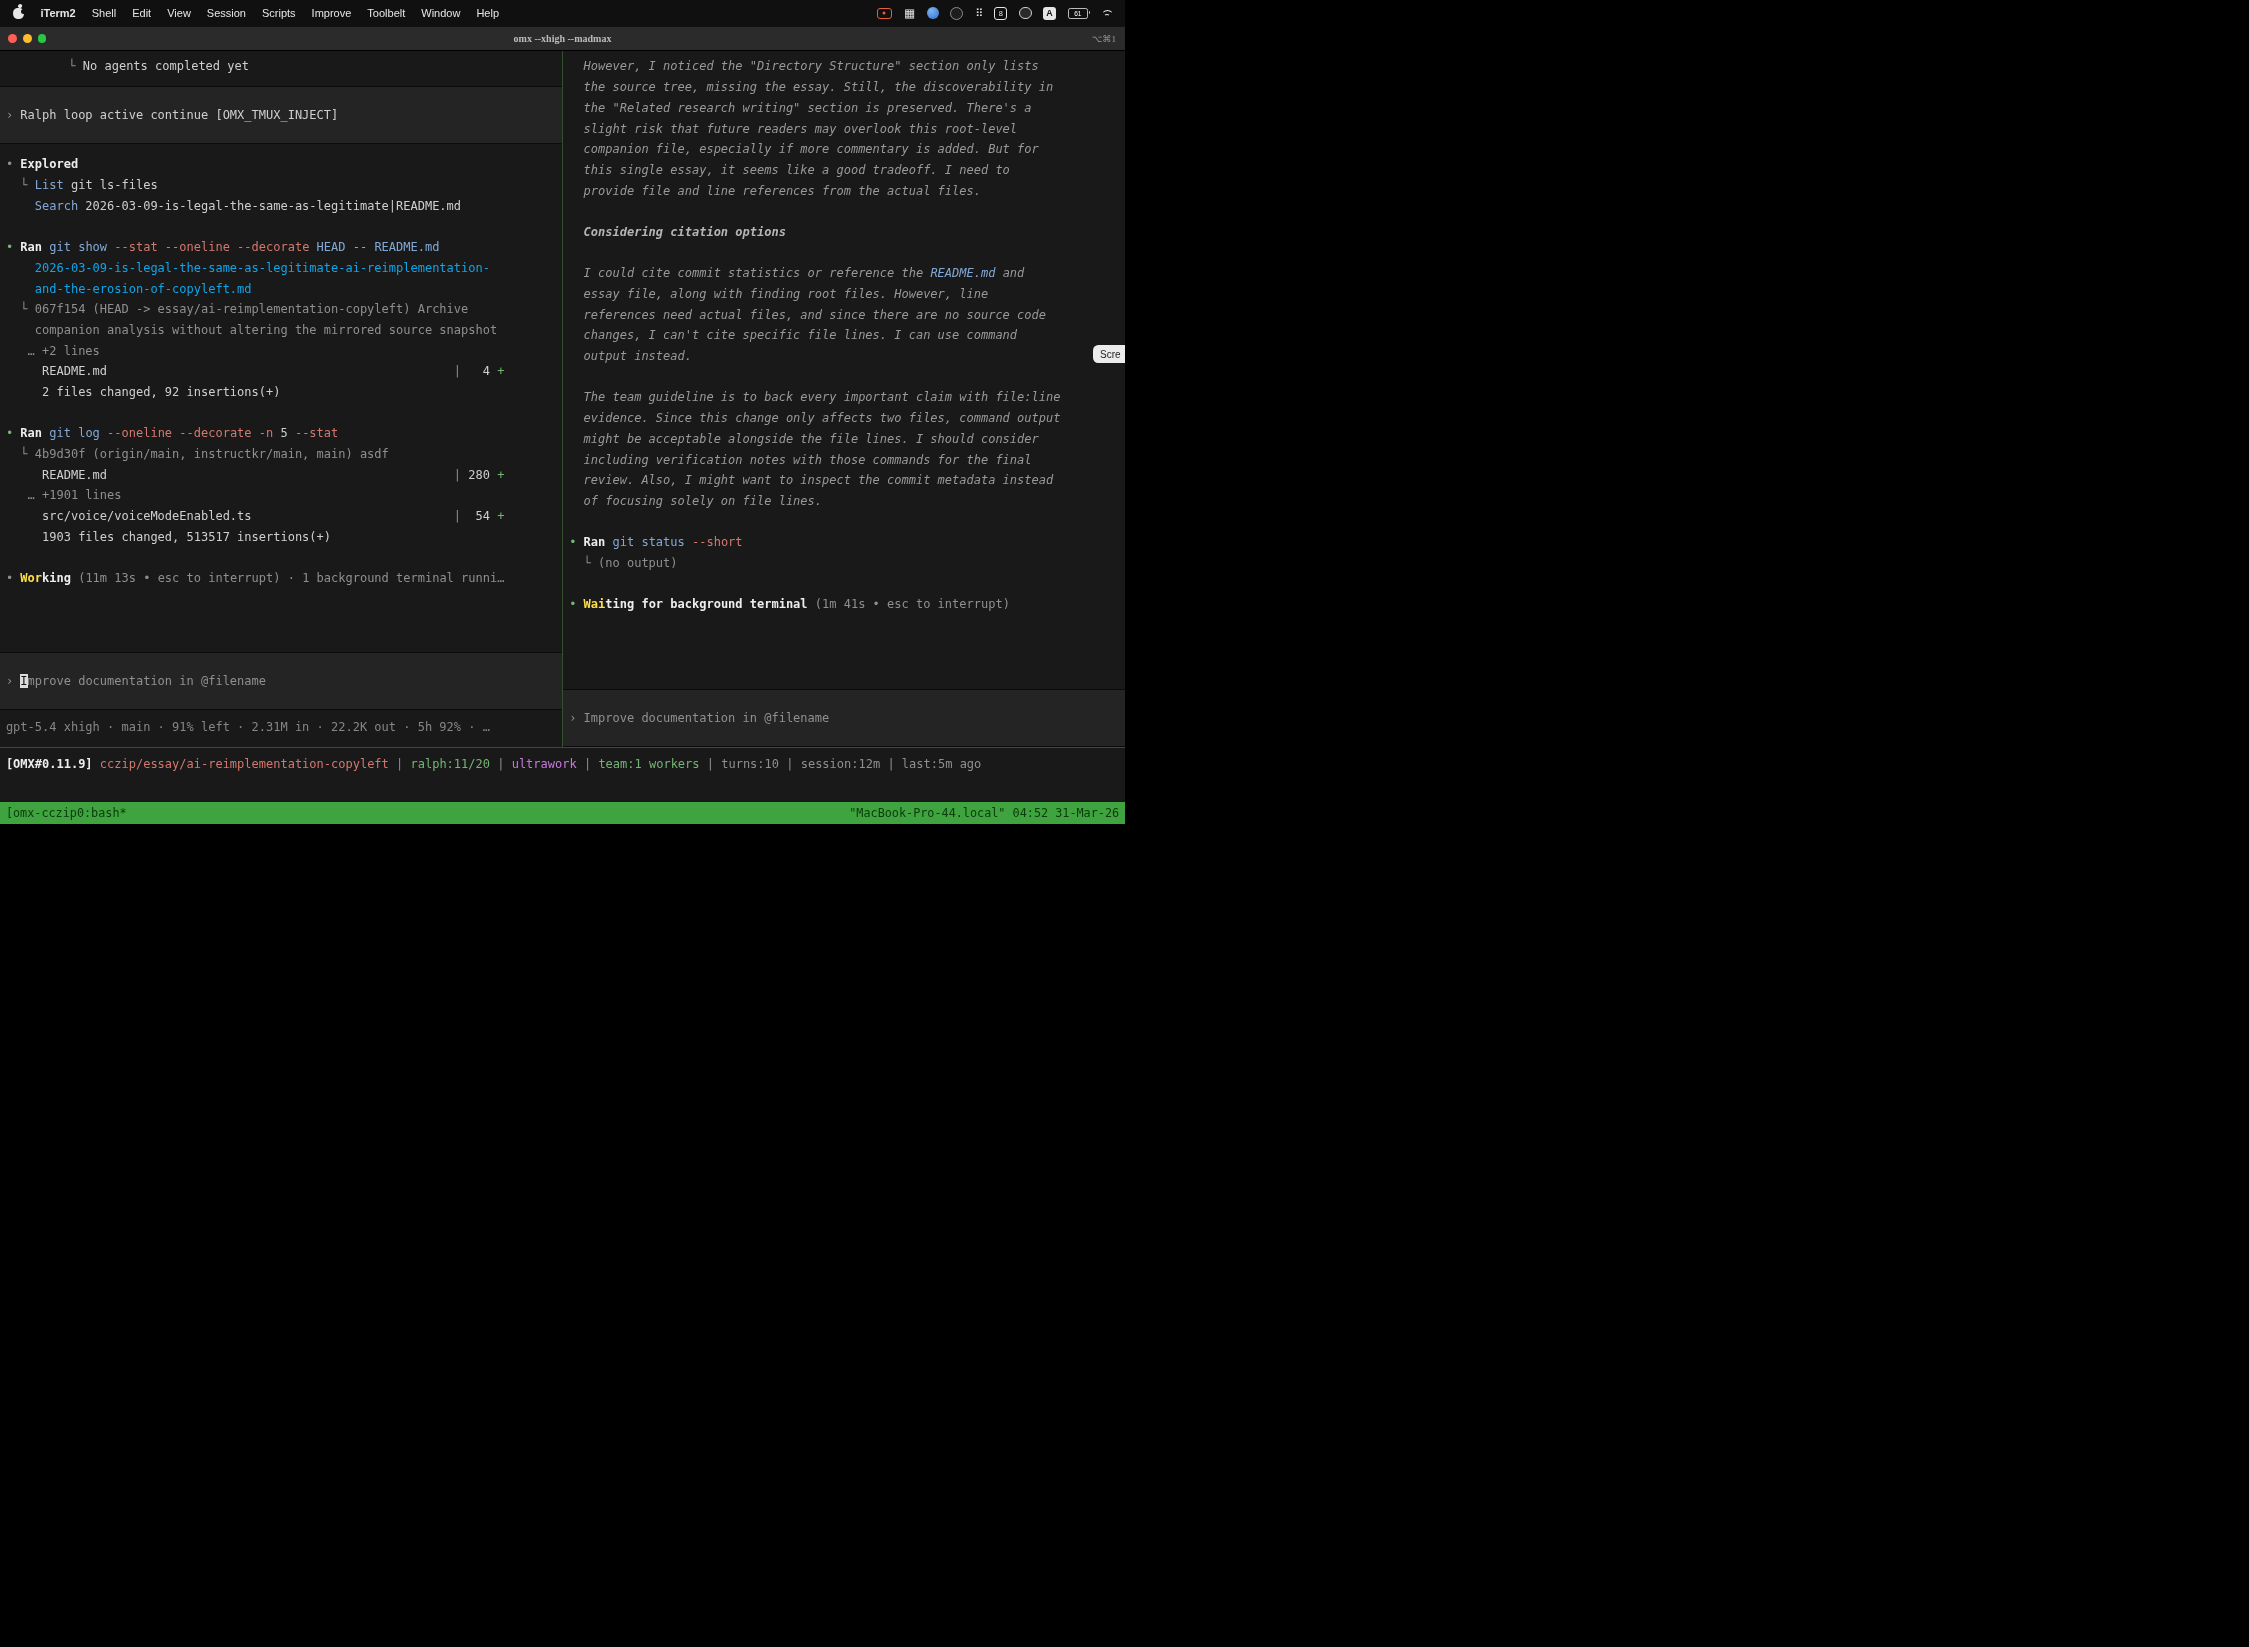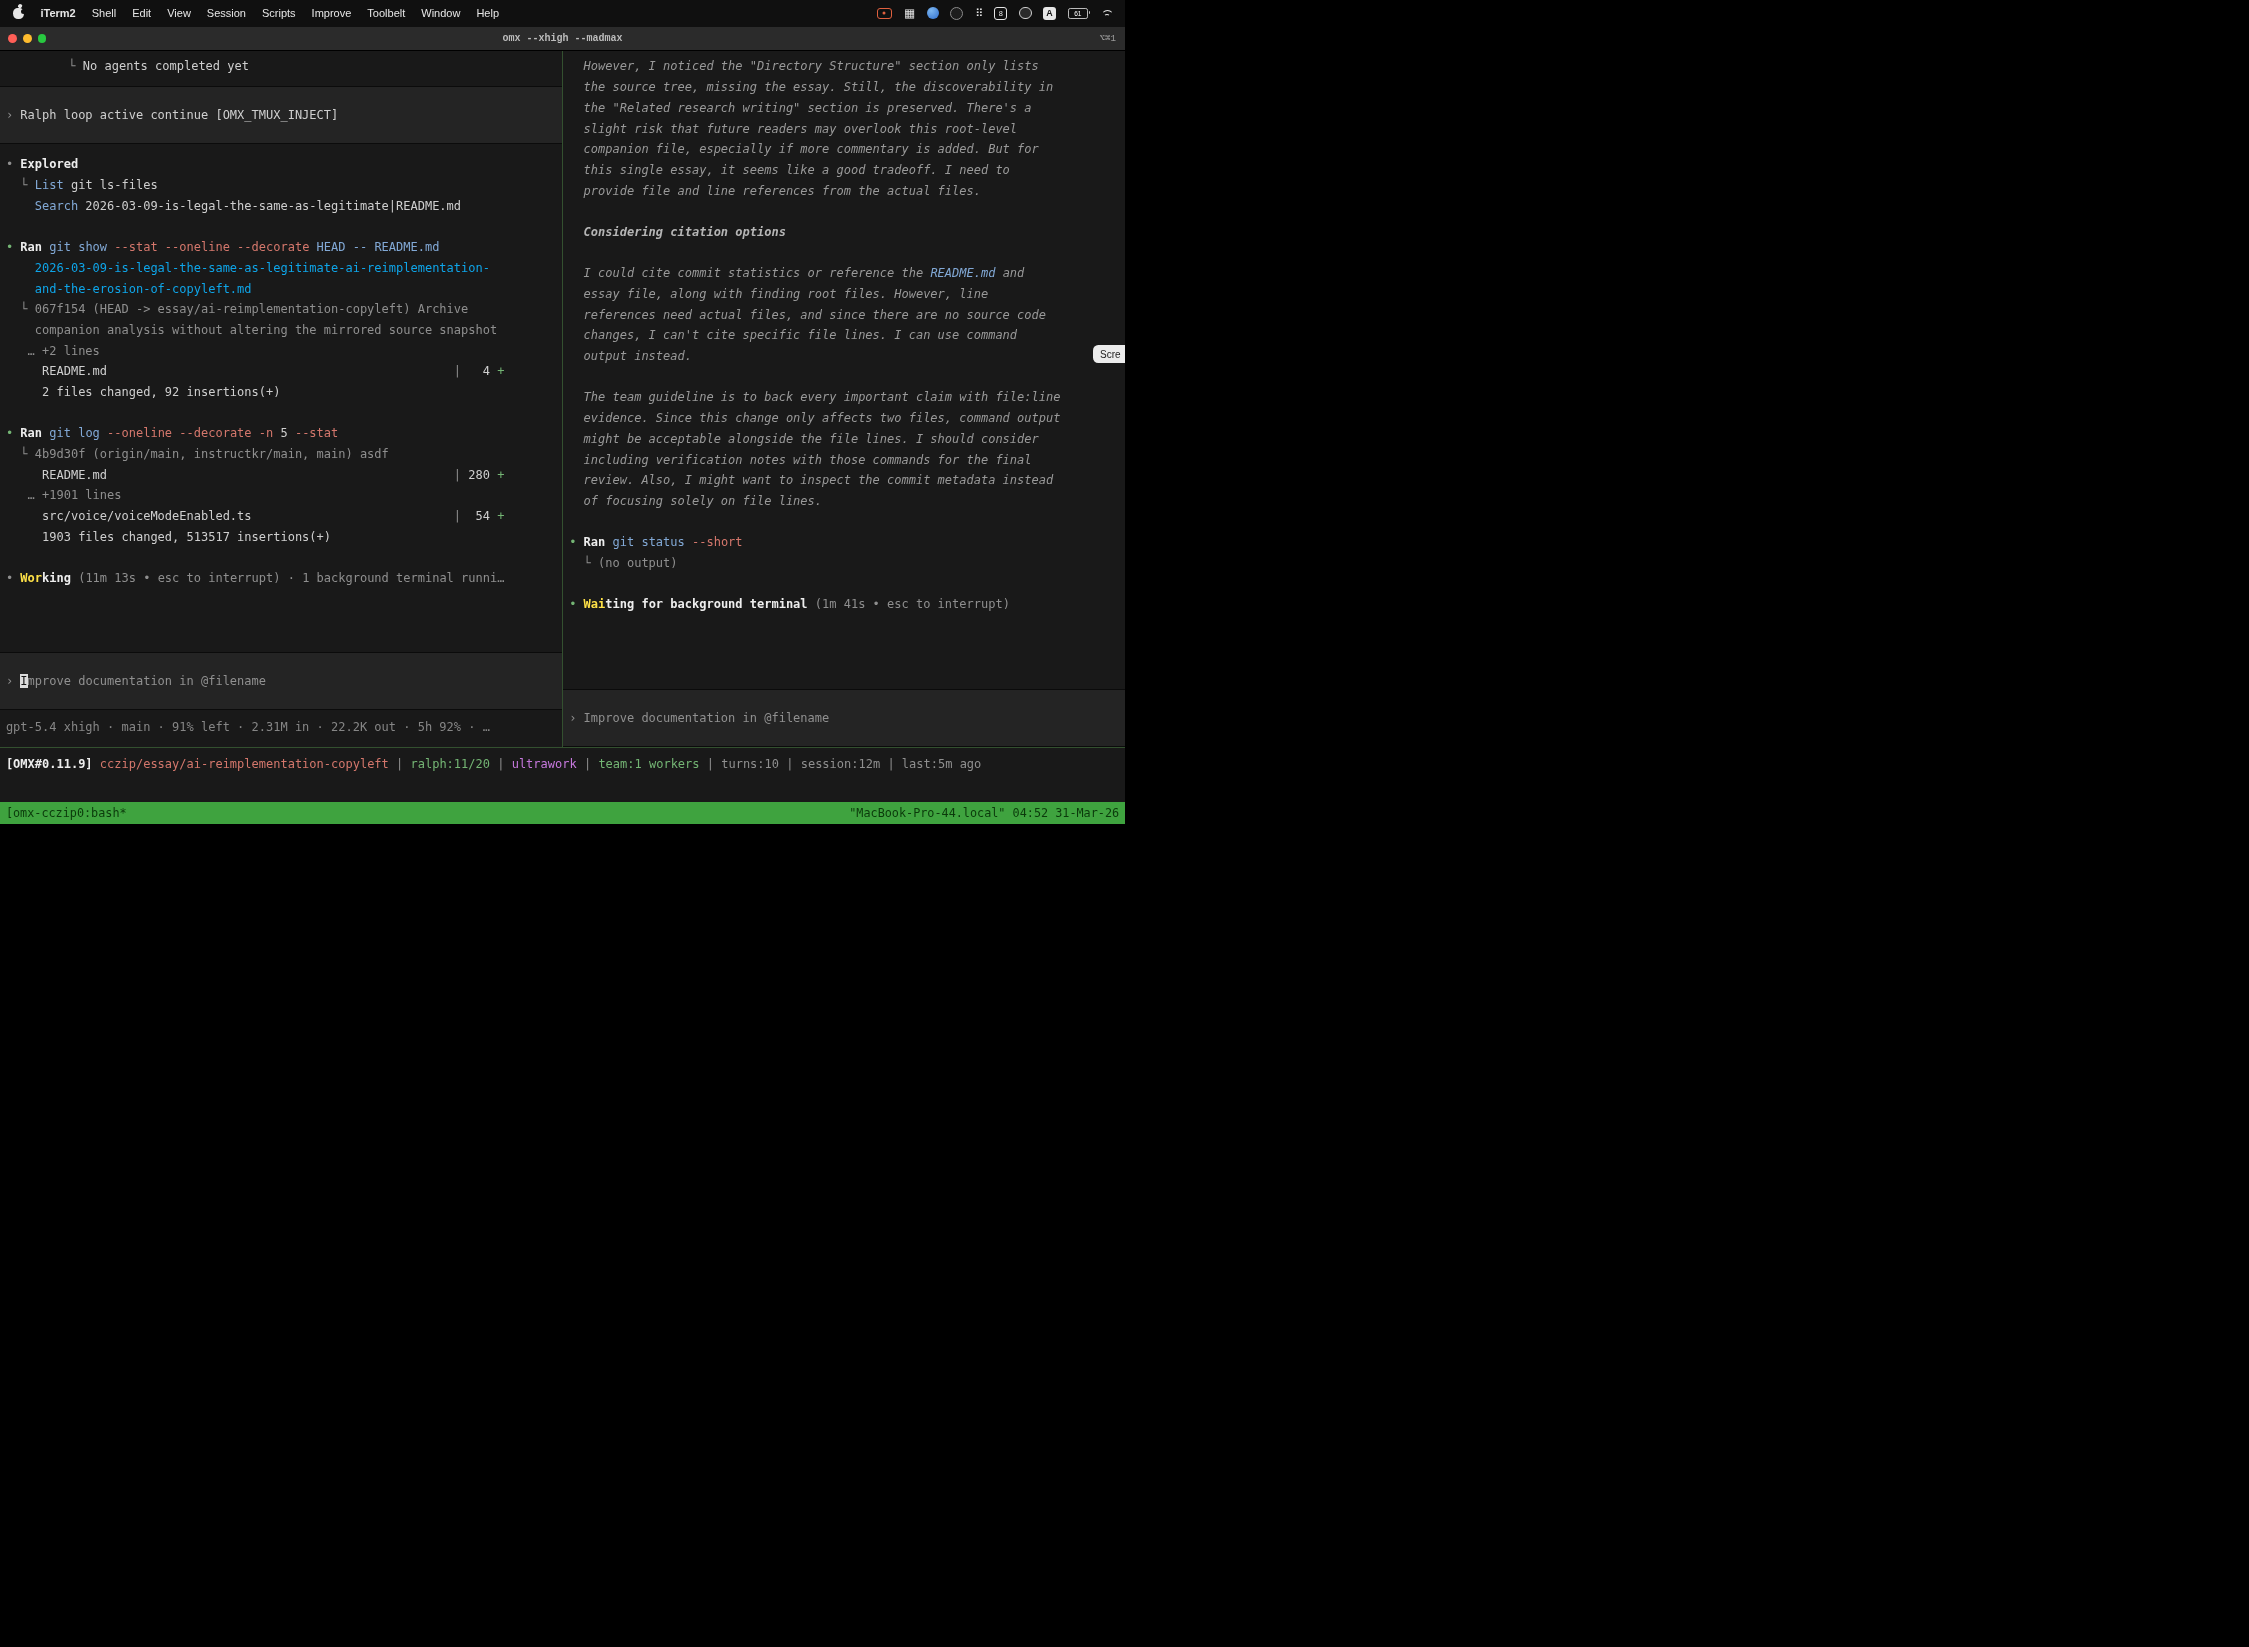--- a/index.html
+++ b/index.html
@@ -30,21 +30,21 @@
   .si-battery-icon{width:18.5px;height:9.6px;border:0.7px solid #bbb;border-radius:2.2px;font-size:6.6px;color:#fff;position:relative;}
   .si-battery-icon::after{content:"";position:absolute;right:-3px;top:2.2px;width:1.5px;height:3.7px;background:#bbb;border-radius:0 1.5px 1.5px 0;}
   .si-wifi-icon{width:14.8px;height:11.8px;position:relative;color:transparent;}
   .si-wifi-icon::before{content:"";position:absolute;left:0.7px;top:3px;width:11px;height:11px;border:1.5px solid transparent;
     border-top-color:#e6e6e6;border-radius:50%;}
   .si-wifi-icon::after{content:"";position:absolute;left:4.4px;top:6.6px;width:3.7px;height:3.7px;border:1.5px solid transparent;
     border-top-color:#e6e6e6;border-radius:50%;}
 
   
   .titlebar{flex:0 0 23px;background:#2b2b2b;border-bottom:0.7px solid #000;display:flex;align-items:center;
-    position:relative;font-family:Liberation Mono, monospace;}
+    position:relative;font-family:Liberation Serif, serif;}
   .lights{display:flex;gap:5.9px;padding-left:8px;z-index:2;}
   .light{width:8.9px;height:8.9px;border-radius:50%;}
   .l-red{background:#ff5f57}.l-yellow{background:#febc2e}.l-green{background:#28c840}
   .wtitle{position:absolute;left:0;right:0;text-align:center;color:#bcbcbc;font-size:10px;font-weight:bold;}
   .wshort{margin-left:auto;color:#9a9a9a;font-size:9.2px;padding-right:8.9px;z-index:2;}
 
   
   .term{flex:1;display:flex;flex-direction:column;min-height:0;background:#191919;
     font-family:"DejaVu Sans Mono",monospace;}
   .panes{flex:1;display:flex;min-height:0;border-bottom:0.7px solid #33502f;}

